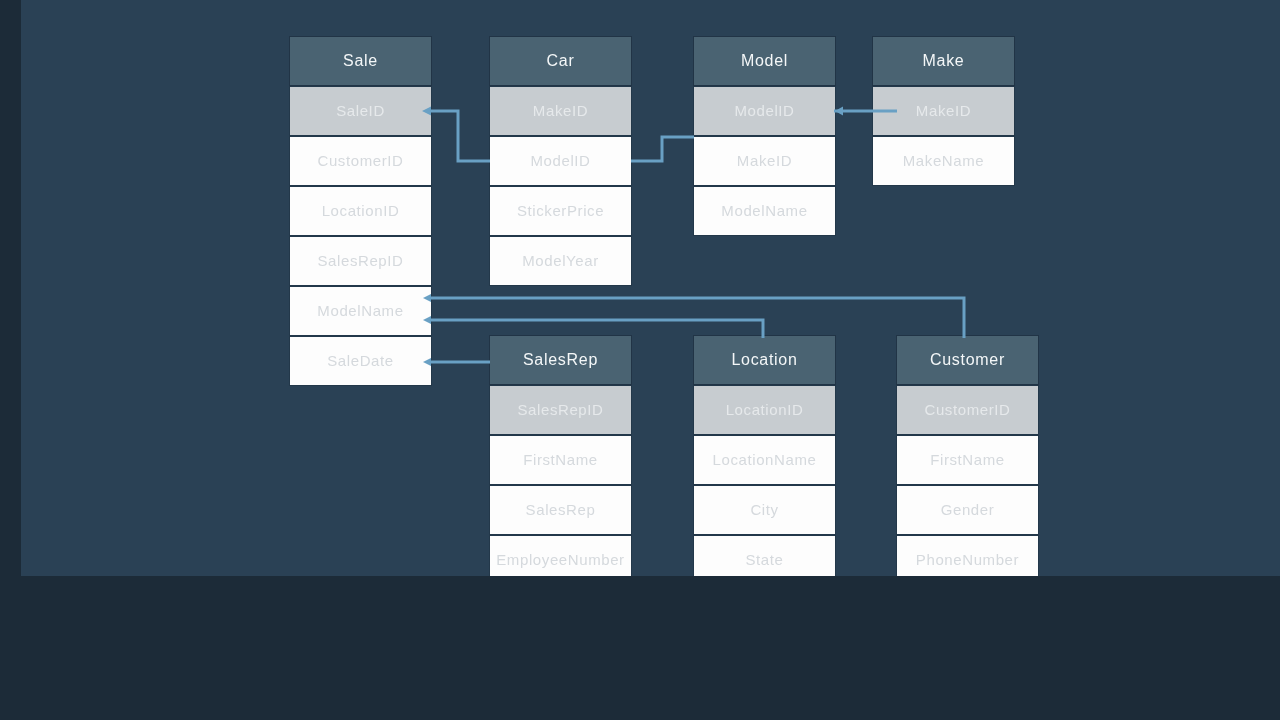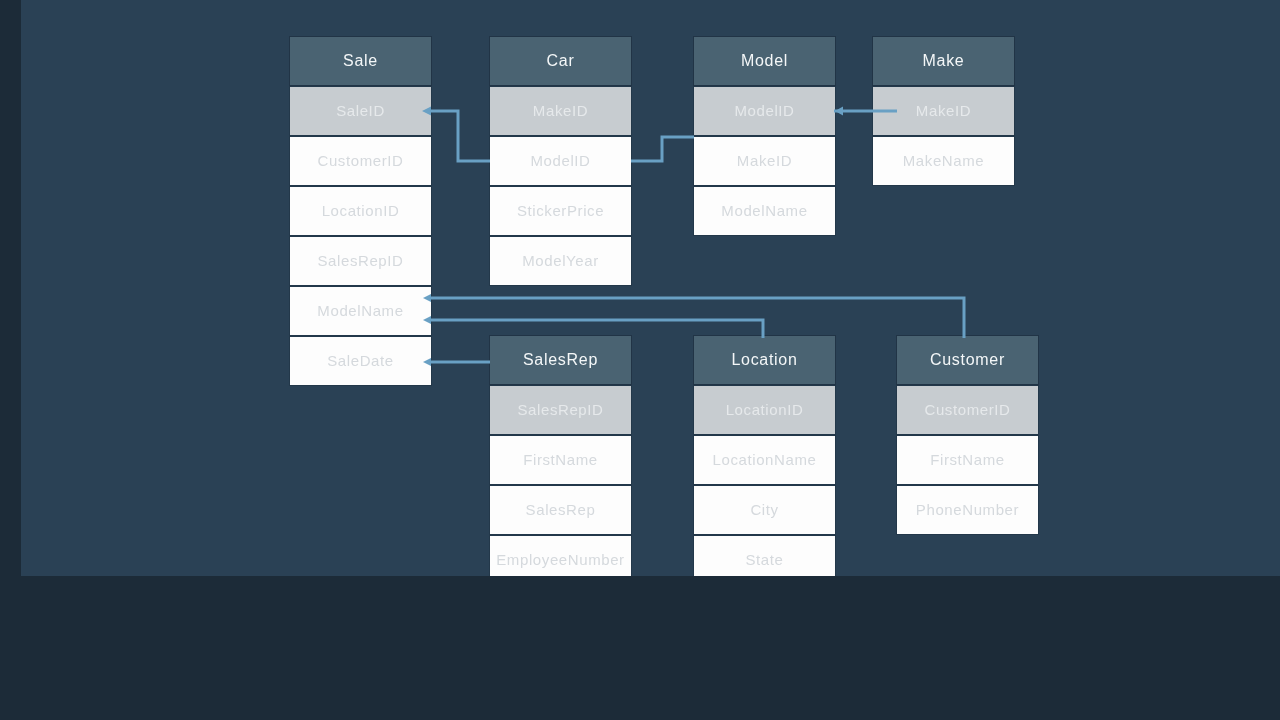--- a/index.html
+++ b/index.html
@@ -124,17 +124,18 @@
         <div class="db-table-header">Location</div>
         <div class="db-row key">LocationID</div>
         <div class="db-row">LocationName</div>
         <div class="db-row">City</div>
         <div class="db-row">State</div>
       </div>
       <div class="db-table" style="left: 876px; top: 336px;">
         <div class="db-table-header">Customer</div>
         <div class="db-row key">CustomerID</div>
         <div class="db-row">FirstName</div>
+        <div class="db-row">Gender</div>
         <div class="db-row">PhoneNumber</div>
       </div>
     </div>
 
 </div>
 
 </body></html>

